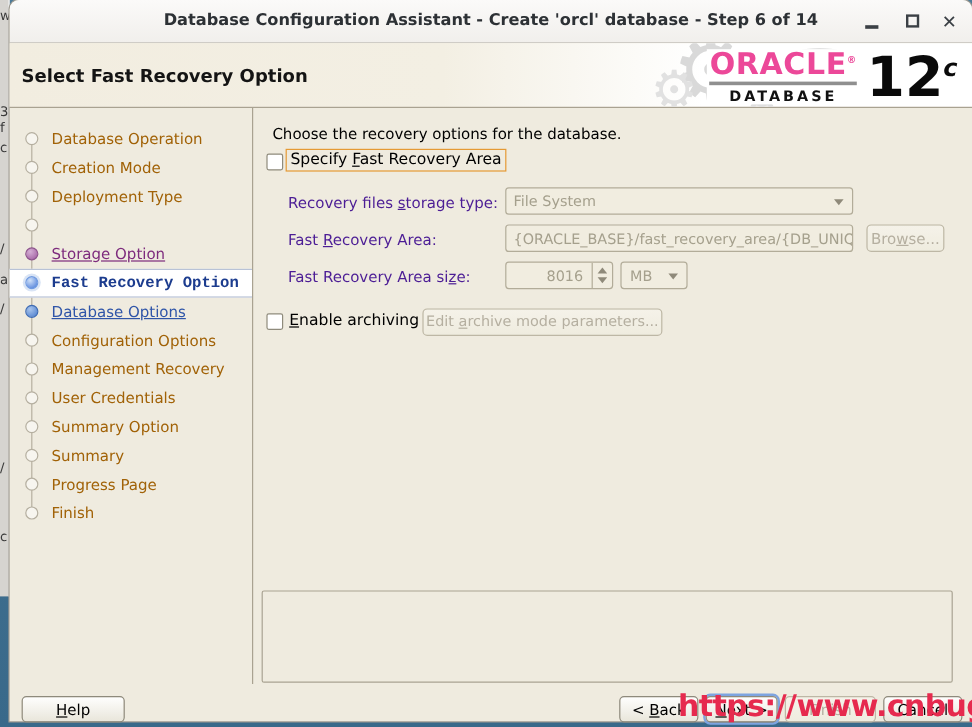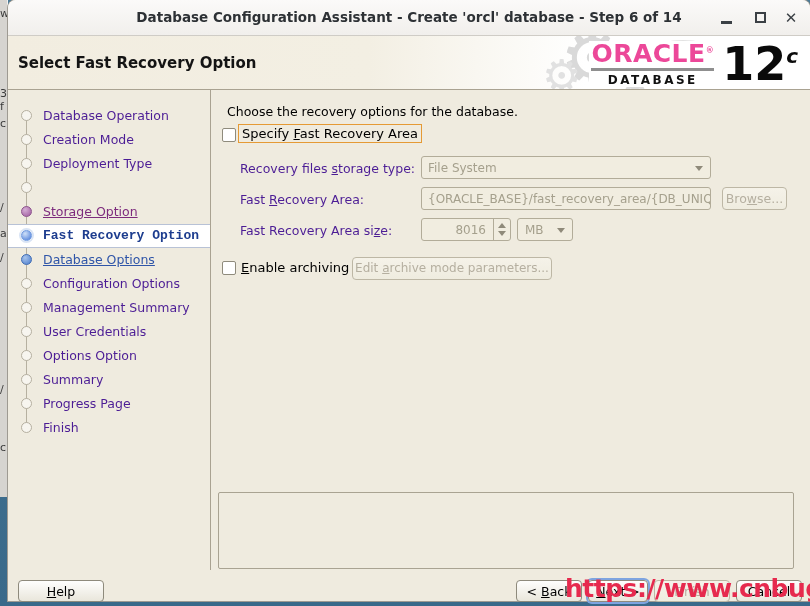--- a/index.html
+++ b/index.html
@@ -60,21 +60,21 @@
   #vsep { position:absolute; left:202px; top:90px; width:1px; height:480px; background:#a9a291; }
   #steps { position:absolute; left:0; top:90px; width:202px; height:480px; }
   #connector { position:absolute; left:18px; top:25px; width:1px; height:312px; background:#b6b0a0; }
   .step { position:absolute; left:0; width:202px; height:24px; }
   .s0{top:14px}.s1{top:38px}.s2{top:62px}.s3{top:86px}.s4{top:110px}.s5{top:134px}
   .s6{top:158px}.s7{top:182px}.s8{top:206px}.s9{top:230px}.s10{top:254px}
   .s11{top:278px}.s12{top:302px}.s13{top:326px}
   .step .dot { position:absolute; left:13px; top:6px; width:11px; height:11px; border-radius:50%; z-index:2; }
   .step .lbl { position:absolute; left:35px; top:4px; font-size:12.5px; white-space:nowrap; }
   .step.future .dot { background:#f7f5ef; border:1px solid #b5afa0; }
-  .step.future .lbl { color:#4c1d95; }
+  .step.future .lbl { color:#a16207; }
   .step.visited .dot { background:radial-gradient(circle at 35% 30%, #d5aed5, #9e5a9e); border:1px solid #8d538d; }
   .step.visited .lbl { color:#7d2b7d; text-decoration:underline; }
   .step.current { background:#ffffff; border-top:1px solid #b8c2d6; border-bottom:1px solid #b8c2d6; }
   .step.current .dot { top:5px; background:radial-gradient(circle at 35% 30%, #cfe0f8, #4578d8);
     border:1px solid #6f9ae0; box-shadow:0 0 0 2px #d9e4f5; }
   .step.current .lbl { top:3px; color:#1c3c8e; font-weight:bold; font-size:13px;font-family:Liberation Mono, monospace; }
   .step.link .dot { background:radial-gradient(circle at 35% 30%, #a8c4ec, #4a7ccc); border:1px solid #3f6cb4; }
   .step.link .lbl { color:#2f55a8; text-decoration:underline; }
 
   
@@ -204,29 +204,29 @@
     <div class="step link s6">
         <span class="dot"></span>
         <span class="lbl">Database Options</span>
       </div>
     <div class="step future s7">
         <span class="dot"></span>
         <span class="lbl">Configuration Options</span>
       </div>
     <div class="step future s8">
         <span class="dot"></span>
-        <span class="lbl">Management Summary</span>
+        <span class="lbl">Management Recovery</span>
       </div>
     <div class="step future s9">
         <span class="dot"></span>
         <span class="lbl">User Credentials</span>
       </div>
     <div class="step future s10">
         <span class="dot"></span>
-        <span class="lbl">Options Option</span>
+        <span class="lbl">Summary Option</span>
       </div>
     <div class="step future s11">
         <span class="dot"></span>
         <span class="lbl">Summary</span>
       </div>
     <div class="step future s12">
         <span class="dot"></span>
         <span class="lbl">Progress Page</span>
       </div>
     <div class="step future s13">

